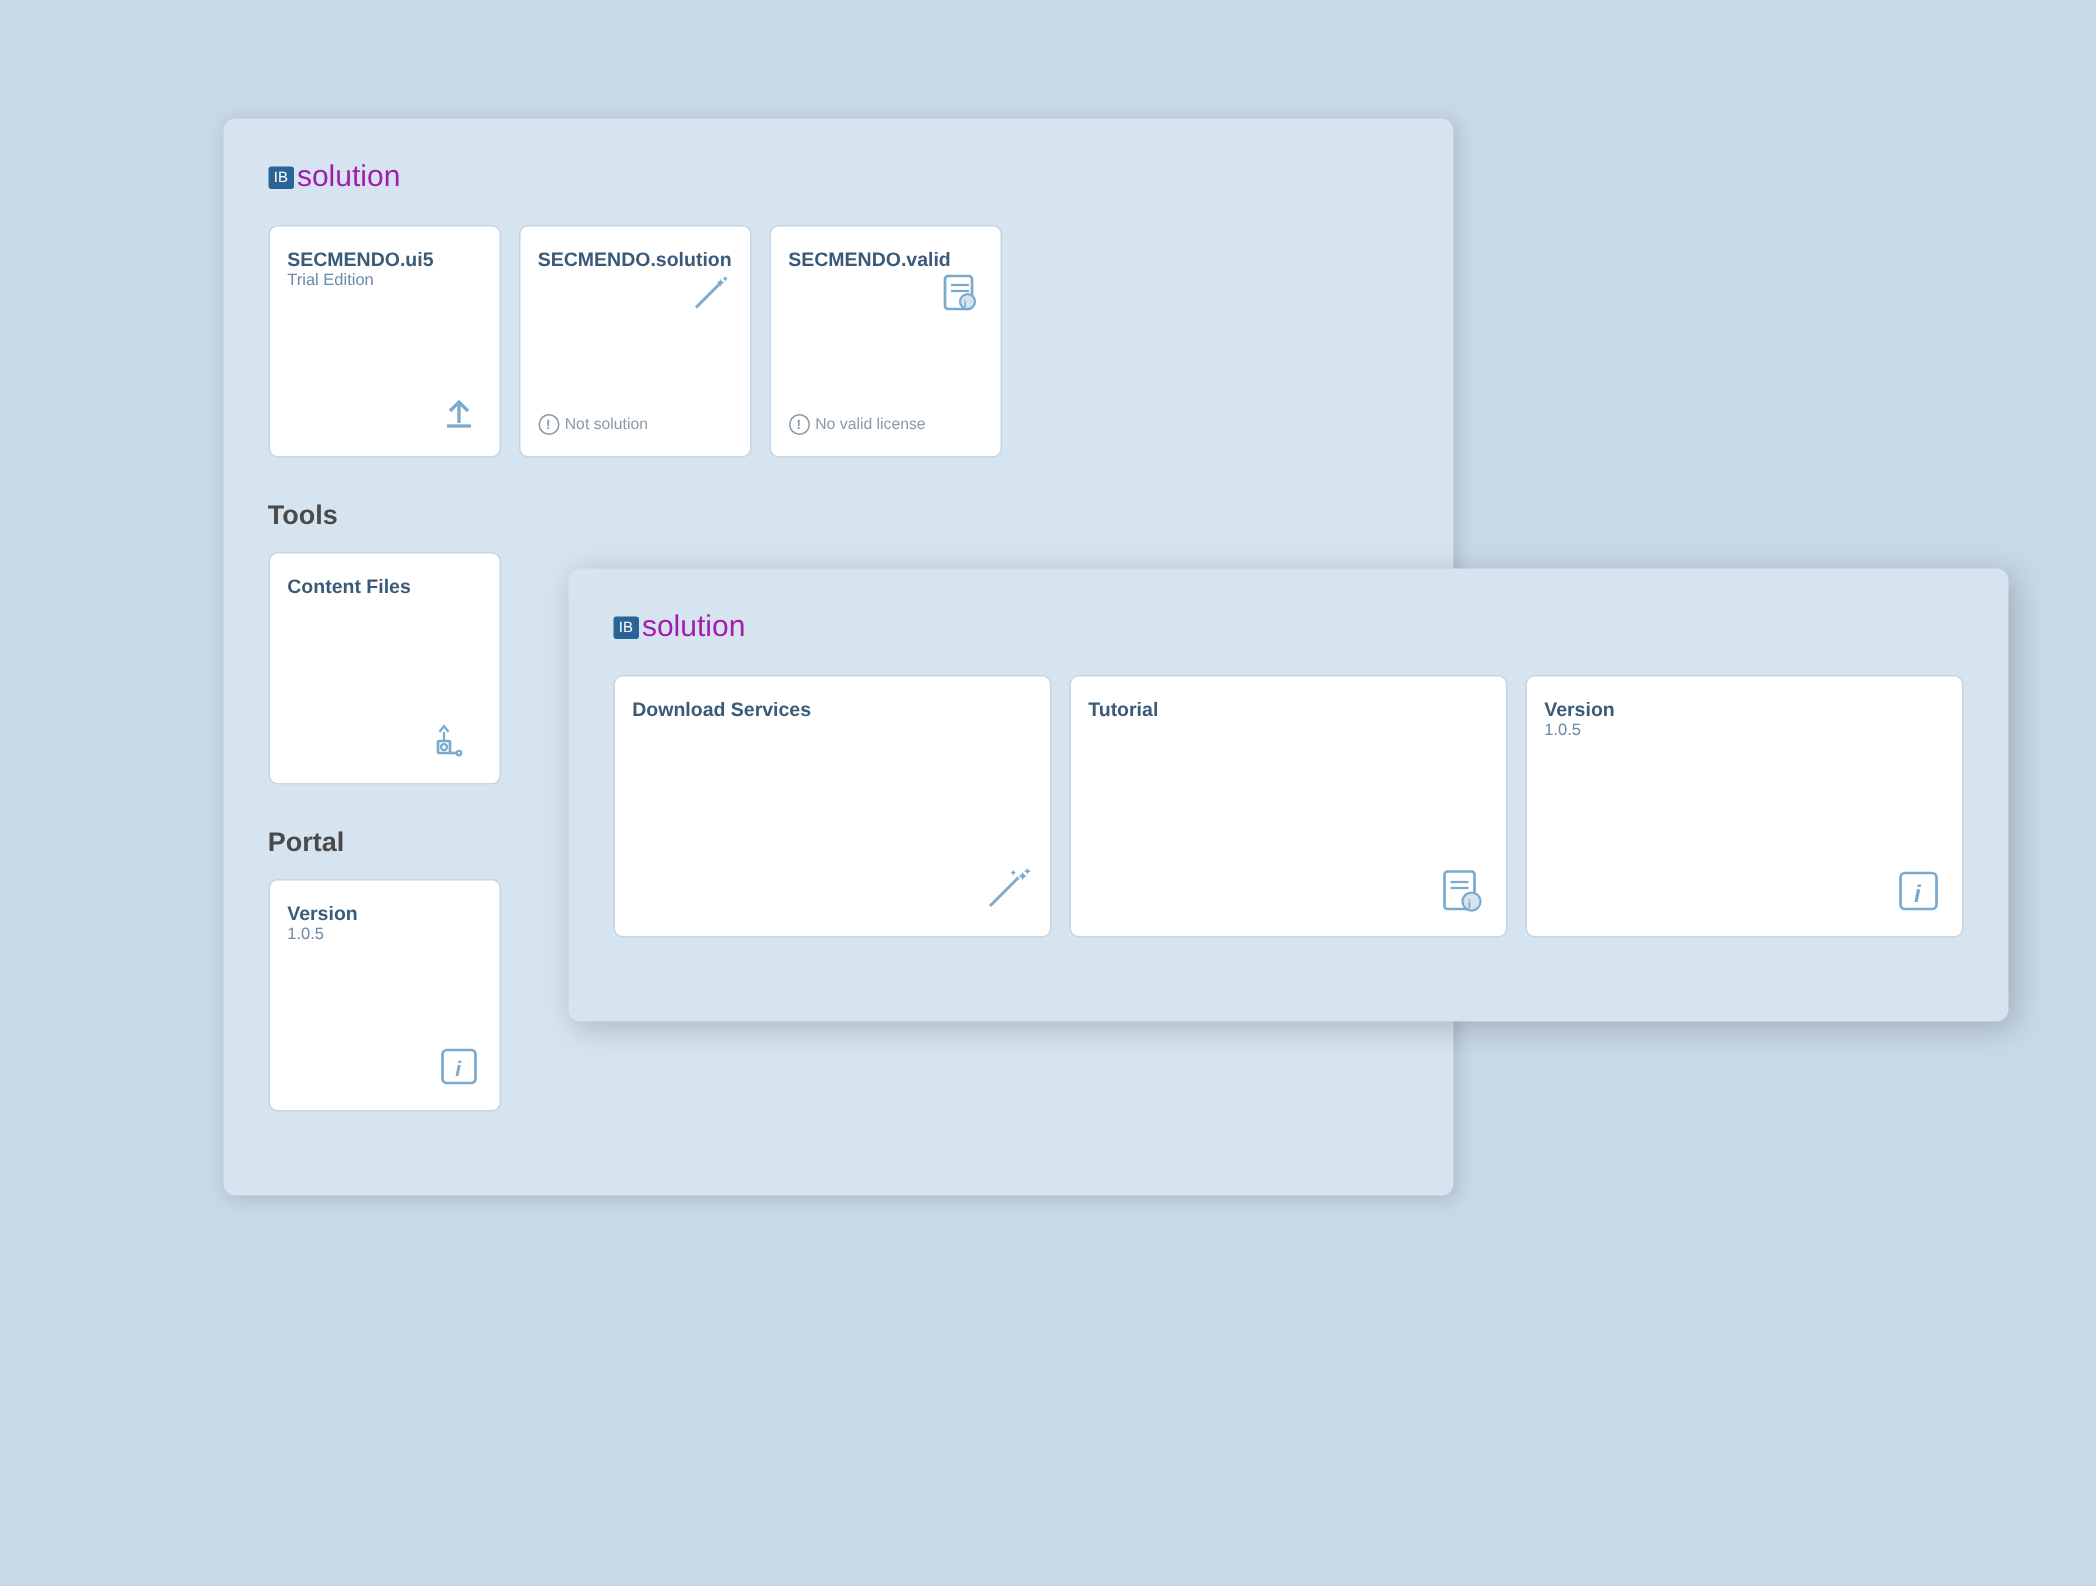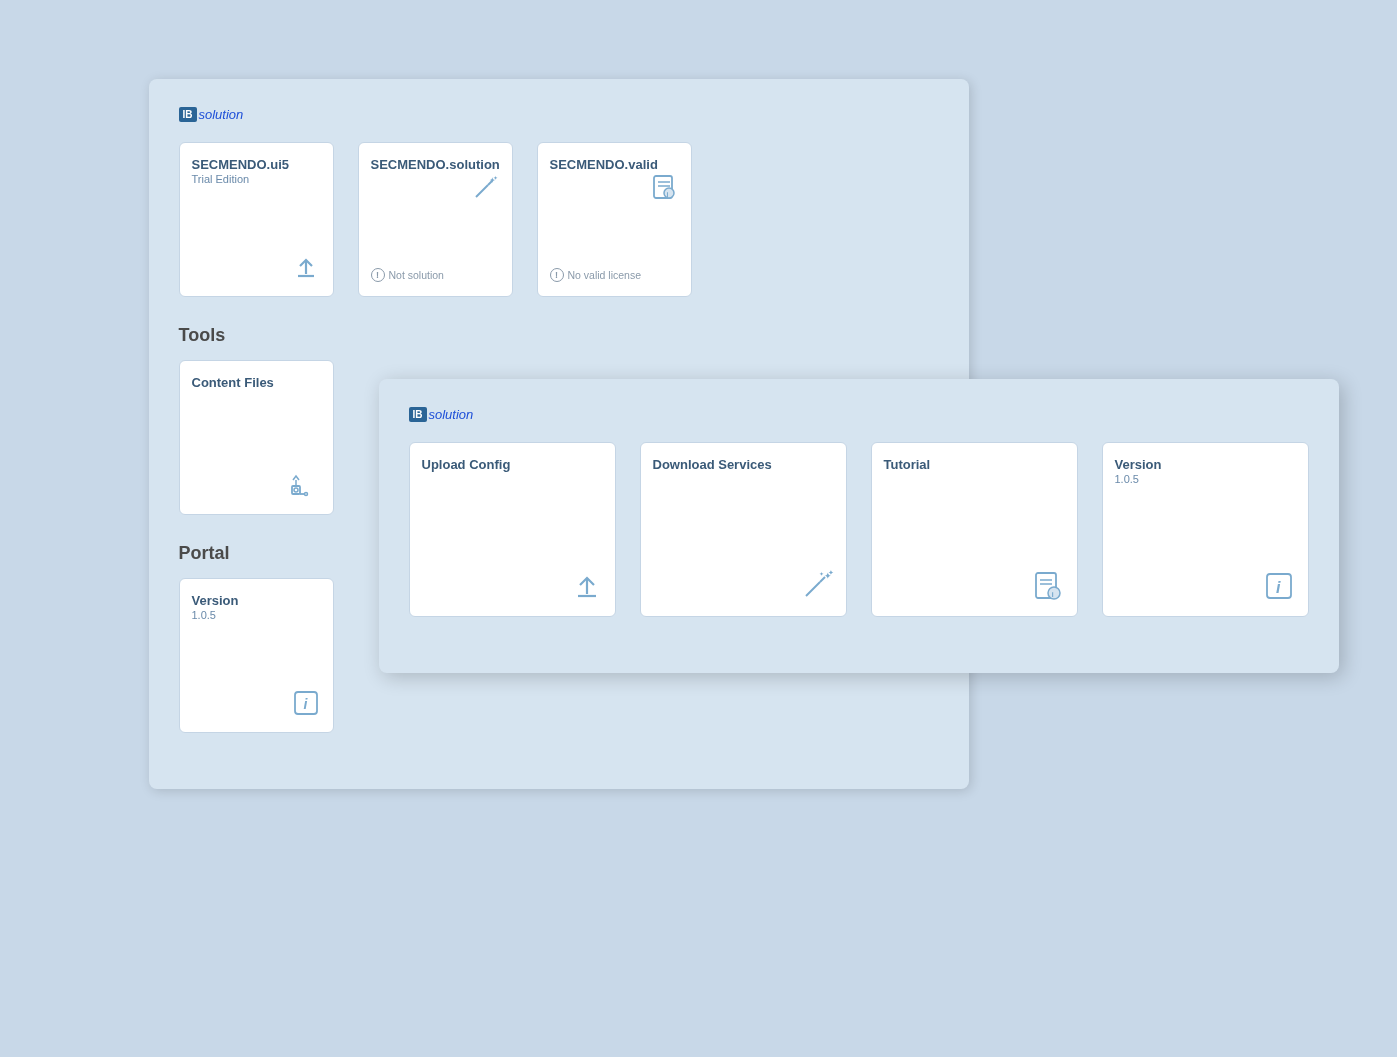--- a/index.html
+++ b/index.html
@@ -33,21 +33,21 @@
 
     .section-title {
       font-size: 18px;
       font-weight: bold;
       color: #4a4a4a;
       margin-bottom: 14px;
     }
 
     .cards-row {
       display: flex;
-      gap: 24px;
+      gap: 12px;
       margin-bottom: 28px;
     }
 
     .card {
       background: #ffffff;
       border: 1px solid #c5d5e5;
       border-radius: 6px;
       padding: 14px 12px;
       width: 155px;
       height: 155px;
@@ -74,32 +74,31 @@
     .logo {
       display: flex;
       align-items: center;
       margin-bottom: 20px;
     }
 
     .logo-box {
       background: #2a6496;
       color: white;
       font-size: 10px;
-      font-weight: bold;
+      font-weight: normal;
       padding: 2px 4px;
       border-radius: 2px;
       margin-right: 2px;
       letter-spacing: 0;
     }
 
     .logo-text {
-      font-size: 13px;
-      color: #1d4ed8;
+      font-size: 20px;
+      color: #a21caf;
       font-weight: normal;
-      font-style: italic;
     }
 
     
     .fg-panel {
       position: absolute;
       top: 300px;
       left: 230px;
       width: 960px;
       background: #d6e4f0;
       border-radius: 8px;
@@ -254,32 +253,20 @@
 
   <div class="fg-panel">
 
     <div class="logo">
       <span class="logo-box">IB</span>
       <span class="logo-text">solution</span>
     </div>
 
     <div class="cards-row">
 
-      <div class="card">
-        <div>
-          <div class="card-title">Upload Config</div>
-        </div>
-        <div class="icon-svg">
-          <svg width="32" height="32" viewBox="0 0 32 32">
-            <line x1="16" y1="24" x2="16" y2="8" stroke="#7aaace" stroke-width="2.2"></line>
-            <polyline points="9,15 16,8 23,15" fill="none" stroke="#7aaace" stroke-width="2.2"></polyline>
-            <line x1="7" y1="26" x2="25" y2="26" stroke="#7aaace" stroke-width="2.2"></line>
-          </svg>
-        </div>
-      </div>
 
       <div class="card">
         <div>
           <div class="card-title">Download Services</div>
         </div>
         <div class="icon-svg">
           <svg width="34" height="32" viewBox="0 0 34 32">
             <line x1="6" y1="26" x2="20" y2="12" stroke="#7aaace" stroke-width="2"></line>
             <line x1="20" y1="12" x2="25" y2="7" stroke="#7aaace" stroke-width="2"></line>
             <text x="24" y="9" font-size="9" fill="#7aaace">✦</text>

